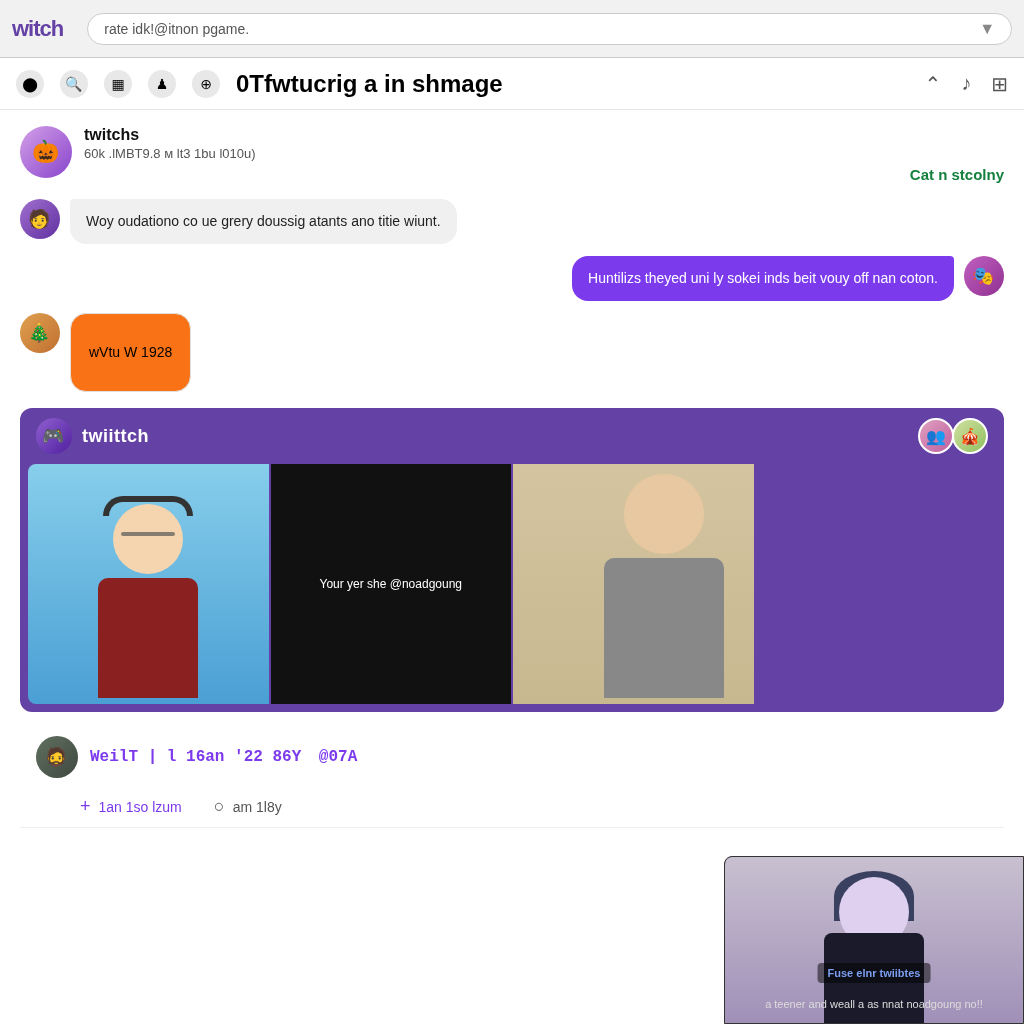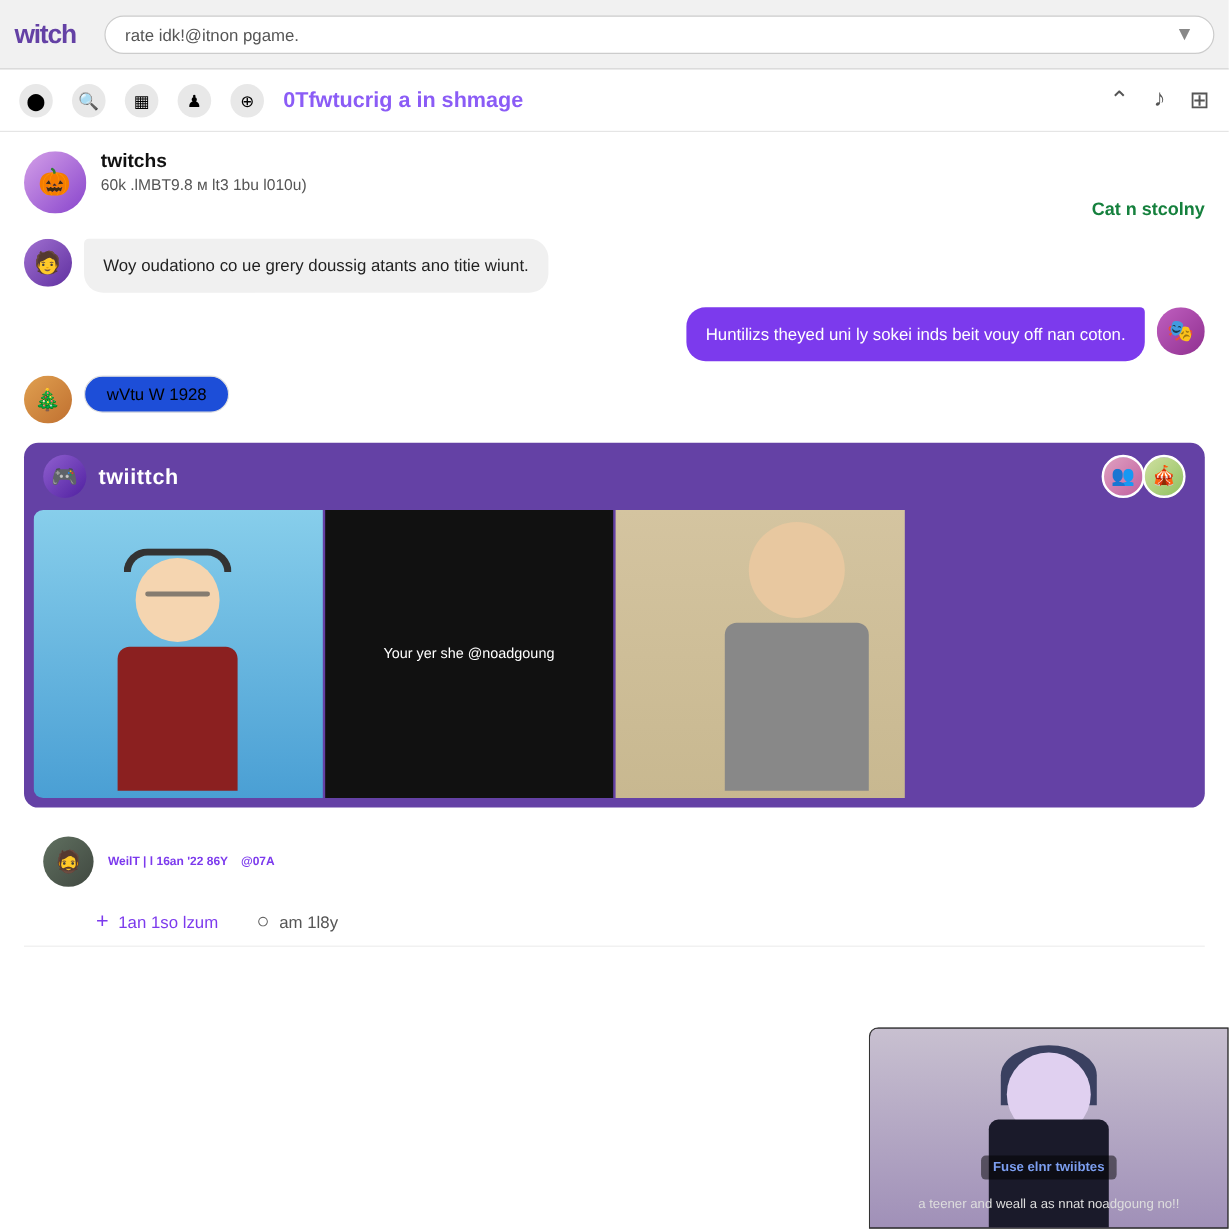--- a/index.html
+++ b/index.html
@@ -57,23 +57,23 @@
       height: 28px;
       border-radius: 50%;
       background: #e8e8e8;
       display: flex;
       align-items: center;
       justify-content: center;
       font-size: 14px;
       cursor: pointer;
     }
     .nav-title {
-      font-size: 18px;
+      font-size: 24px;
       font-weight: 600;
-      color: #8b5cf6;
+      color: #000000;
       flex: 1;
     }
     .nav-right {
       display: flex;
       gap: 20px;
     }
     .nav-right-icon {
       font-size: 20px;
       color: #555;
       cursor: pointer;
@@ -176,24 +176,24 @@
       background: #f0f0f0;
       color: #222;
       border-top-left-radius: 4px;
     }
     .bubble.right {
       background: #7c3aed;
       color: #fff;
       border-top-right-radius: 4px;
     }
     .bubble.wide {
-      background: #1d4ed8;
+      background: #f97316;
       border: 1px solid #e0e0e0;
       border-radius: 16px;
-      padding: 4px 18px;
+      padding: 28px 18px;
       max-width: 500px;
     }
 
     
     .twitch-card {
       background: #6441a5;
       border-radius: 12px;
       margin-bottom: 16px;
       overflow: hidden;
     }
@@ -356,22 +356,23 @@
       display: flex;
       align-items: center;
       justify-content: center;
       font-size: 18px;
     }
     .post-footer-info {
       flex: 1;
     }
     .post-footer-name {
       font-weight: 700;
-      font-size: 10px;
+      font-size: 16px;
       color: #111;
+      font-family: Liberation Mono, monospace;
     }
     .post-footer-name span {
       color: #7c3aed;
       font-weight: 600;
     }
 
     
     .action-bar {
       display: flex;
       align-items: center;

